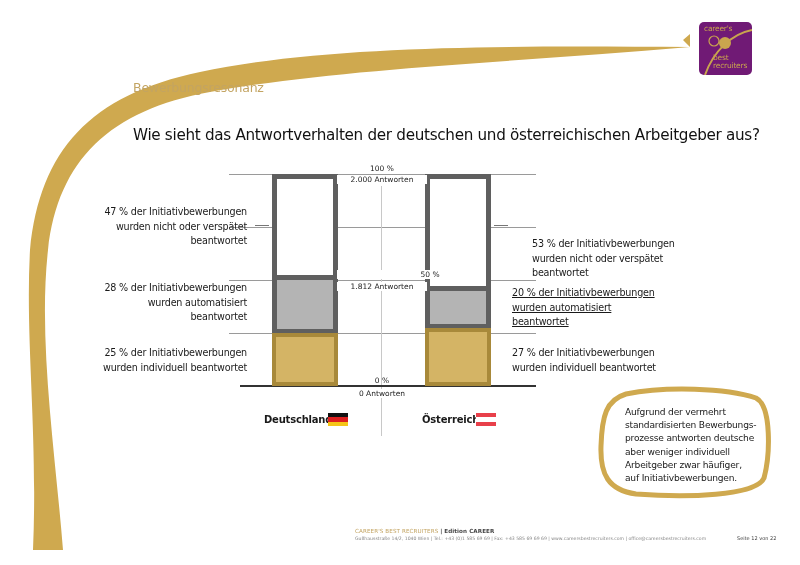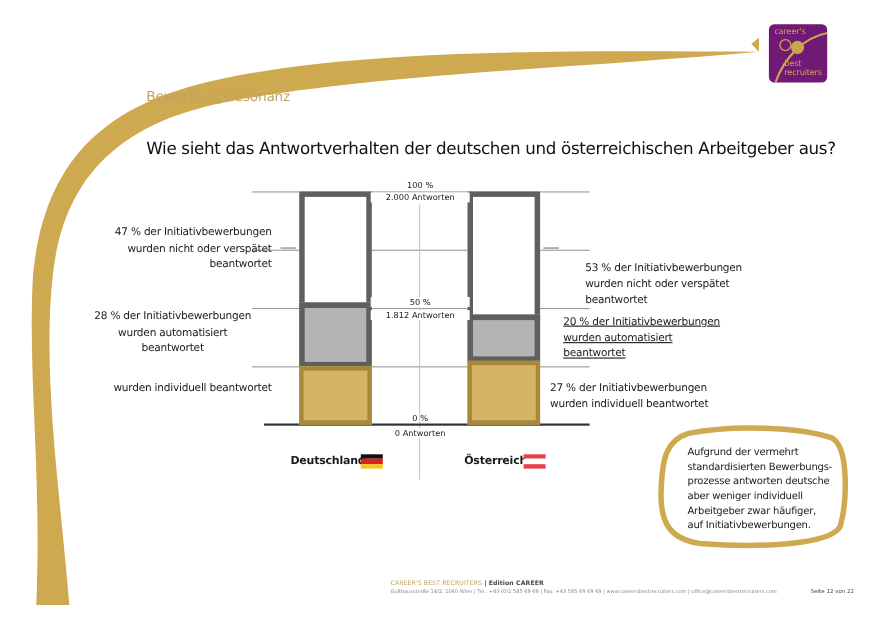--- a/index.html
+++ b/index.html
@@ -83,52 +83,53 @@
   </div>
 
   <div class="bar" style="left:425px; top:174px; height:212px;">
     <div class="seg seg-none" style="top:0; height:117px;"></div>
     <div class="seg seg-auto" style="top:112px; height:43px;"></div>
     <div class="seg seg-ind" style="top:154px; height:58px;"></div>
   </div>
 
   <div class="axis-lbl" style="left:337px; top:164px;">100 %</div>
   <div class="axis-lbl" style="left:337px; top:175px;">2.000 Antworten</div>
-  <div class="axis-lbl" style="left:337px; top:270px;">50 %</div>
+  <div class="axis-lbl" style="left:337px; top:270px;padding-left:48px;">50 %</div>
   <div class="axis-lbl" style="left:337px; top:282px;">1.812 Antworten</div>
   <div class="axis-lbl" style="left:337px; top:376px; background:transparent;">0 %</div>
   <div class="axis-lbl" style="left:337px; top:389px;">0 Antworten</div>
 
   <div class="side-lbl left" style="left:67px; top:205px;">
     <div>47 % der Initiativbewerbungen</div>
     <div>wurden  nicht oder verspätet</div>
     <div>beantwortet</div>
   </div>
   <div class="tick" style="left:255px; top:225px;"></div>
-  <div class="side-lbl left" style="left:67px; top:281px;text-align:center;">
+  <div class="side-lbl left" style="left:67px; top:281px;">
     <div>28 % der Initiativbewerbungen</div>
     <div>wurden automatisiert</div>
     <div>beantwortet</div>
   </div>
   <div class="side-lbl left" style="left:67px; top:346px;">
+    <div>25 % der Initiativbewerbungen</div>
     <div>wurden individuell beantwortet</div>
   </div>
 
   <div class="tick" style="left:494px; top:225px;"></div>
   <div class="side-lbl right" style="left:532px; top:205px;margin-top:32px;">
     <div>53 % der Initiativbewerbungen</div>
     <div>wurden nicht oder verspätet</div>
     <div>beantwortet</div>
   </div>
   <div class="side-lbl right" style="left:512px; top:286px;text-decoration:underline;">
     <div>20 % der Initiativbewerbungen</div>
     <div>wurden automatisiert</div>
     <div>beantwortet</div>
   </div>
-  <div class="side-lbl right" style="left:500px; top:346px;">
+  <div class="side-lbl right" style="left:512px; top:346px;">
     <div>27 % der Initiativbewerbungen</div>
     <div>wurden individuell beantwortet</div>
   </div>
 
   <div class="country" style="left:264px; top:414px;">Deutschland</div>
   <div class="flag" style="left:328px; top:413px;">
     <div style="background:#111"></div>
       <div style="background:#dd1f1f"></div>
       <div style="background:#f5c518"></div>
   </div>

